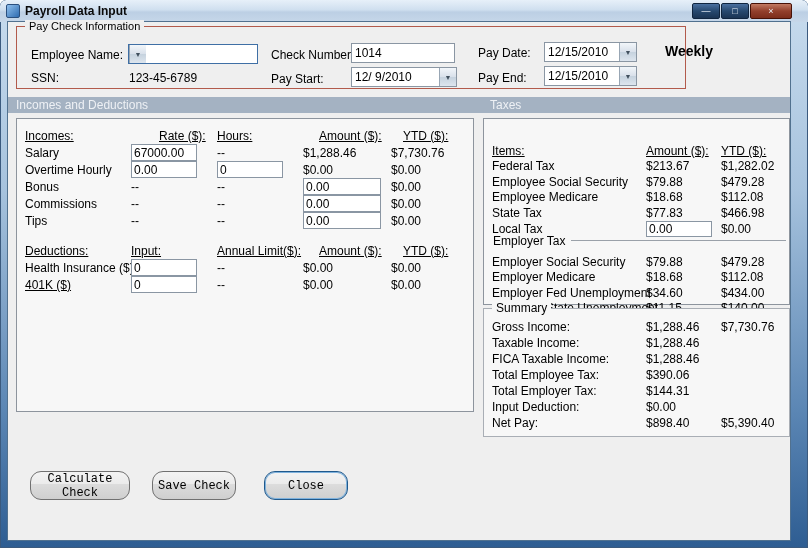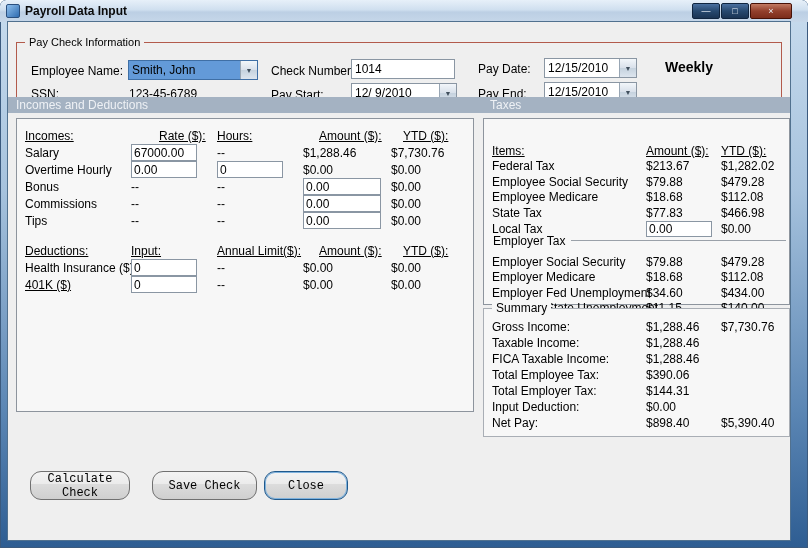--- a/index.html
+++ b/index.html
@@ -16,21 +16,21 @@
   .title-buttons{margin-left:auto;display:flex;gap:1px;padding-right:10px;}
   .tbtn{width:28px;height:16px;display:flex;align-items:center;justify-content:center;border:1px solid #10253f;
     border-radius:2px;color:#ecf2f8;font-size:9px;cursor:pointer;
     background:linear-gradient(180deg,#4a70a0 0%,#27496f 50%,#1a3454 100%);}
   .tbtn.close{width:42px;background:linear-gradient(180deg,#c27a63 0%,#93402c 50%,#7c2d1b 100%);border-color:#471106;}
   .glyph{line-height:1;}
 
   .client{position:absolute;left:8px;top:22px;width:782px;height:518px;background:#efefef;box-shadow:0 0 0 1px #51718f;}
 
   
-  .pc-group{position:absolute;left:8px;top:20px;width:766px;height:63px;border:1px solid #b25a4b;}
+  .pc-group{position:absolute;left:8px;top:4px;width:670px;height:63px;border:1px solid #b25a4b;}
   .pc-group-label{position:absolute;top:-7px;left:8px;padding:0 4px;background:#efefef;font-size:11px;color:#000;}
   .lbl{position:absolute;font-size:12px;color:#000;white-space:pre;}
   .weekly{position:absolute;font-size:14px;font-weight:700;color:#000;}
   .textbox{position:absolute;height:20px;border:1px solid #8a96a3;background:#fff;
     font-family:"Liberation Sans",sans-serif;font-size:12px;padding:0 3px;}
   .combo{position:absolute;height:20px;background:#fff;border:1px solid #8a96a3;display:flex;align-items:stretch;}
   .combo-text{flex:1;display:flex;align-items:center;padding:0 3px;font-size:12px;white-space:pre;overflow:hidden;}
   .combo-btn{width:17px;display:flex;align-items:center;justify-content:center;font-size:7px;color:#41505e;
     border-left:1px solid #98a6b4;cursor:pointer;
     background:linear-gradient(180deg,#f2f6fa 0%,#d8e0ea 50%,#c5d2de 51%,#dde5ee 100%);}
@@ -96,21 +96,20 @@
     </span>
   </div>
 
   <div class="client">
 
     <div class="pc-group">
       <span class="pc-group-label">Pay Check Information</span>
 
       <span class="lbl" style="left:14px;top:21px">Employee Name:</span>
       <div class="combo sel" style="left:111px;top:17px;width:130px">
-        <span class="combo-text">Smith, John</span>
         <span class="combo-btn">▼</span>
       </div>
 
       <span class="lbl" style="left:14px;top:44px">SSN:</span>
       <span class="lbl" style="left:112px;top:44px">123-45-6789</span>
 
       <span class="lbl" style="left:254px;top:21px">Check Number:</span>
       <input class="textbox" style="left: 334px; top: 16px; width: 104px;" value="1014">
 
       <span class="lbl" style="left:254px;top:45px">Pay Start:</span>
@@ -299,16 +298,16 @@
         <span></span>
       </div>
       <div class="srow">
         <span>Net Pay:</span>
         <span>$898.40</span>
         <span>$5,390.40</span>
       </div>
     </div>
 
     <button class="btn" style="left:22px;width:100px">Calculate Check</button>
-    <button class="btn" style="left:144px;width:105px">Save Check</button>
+    <button class="btn" style="left:144px;width:84px">Save Check</button>
     <button class="btn default" style="left:256px;width:84px">Close</button>
   </div>
 </div>
 
 </body></html>

